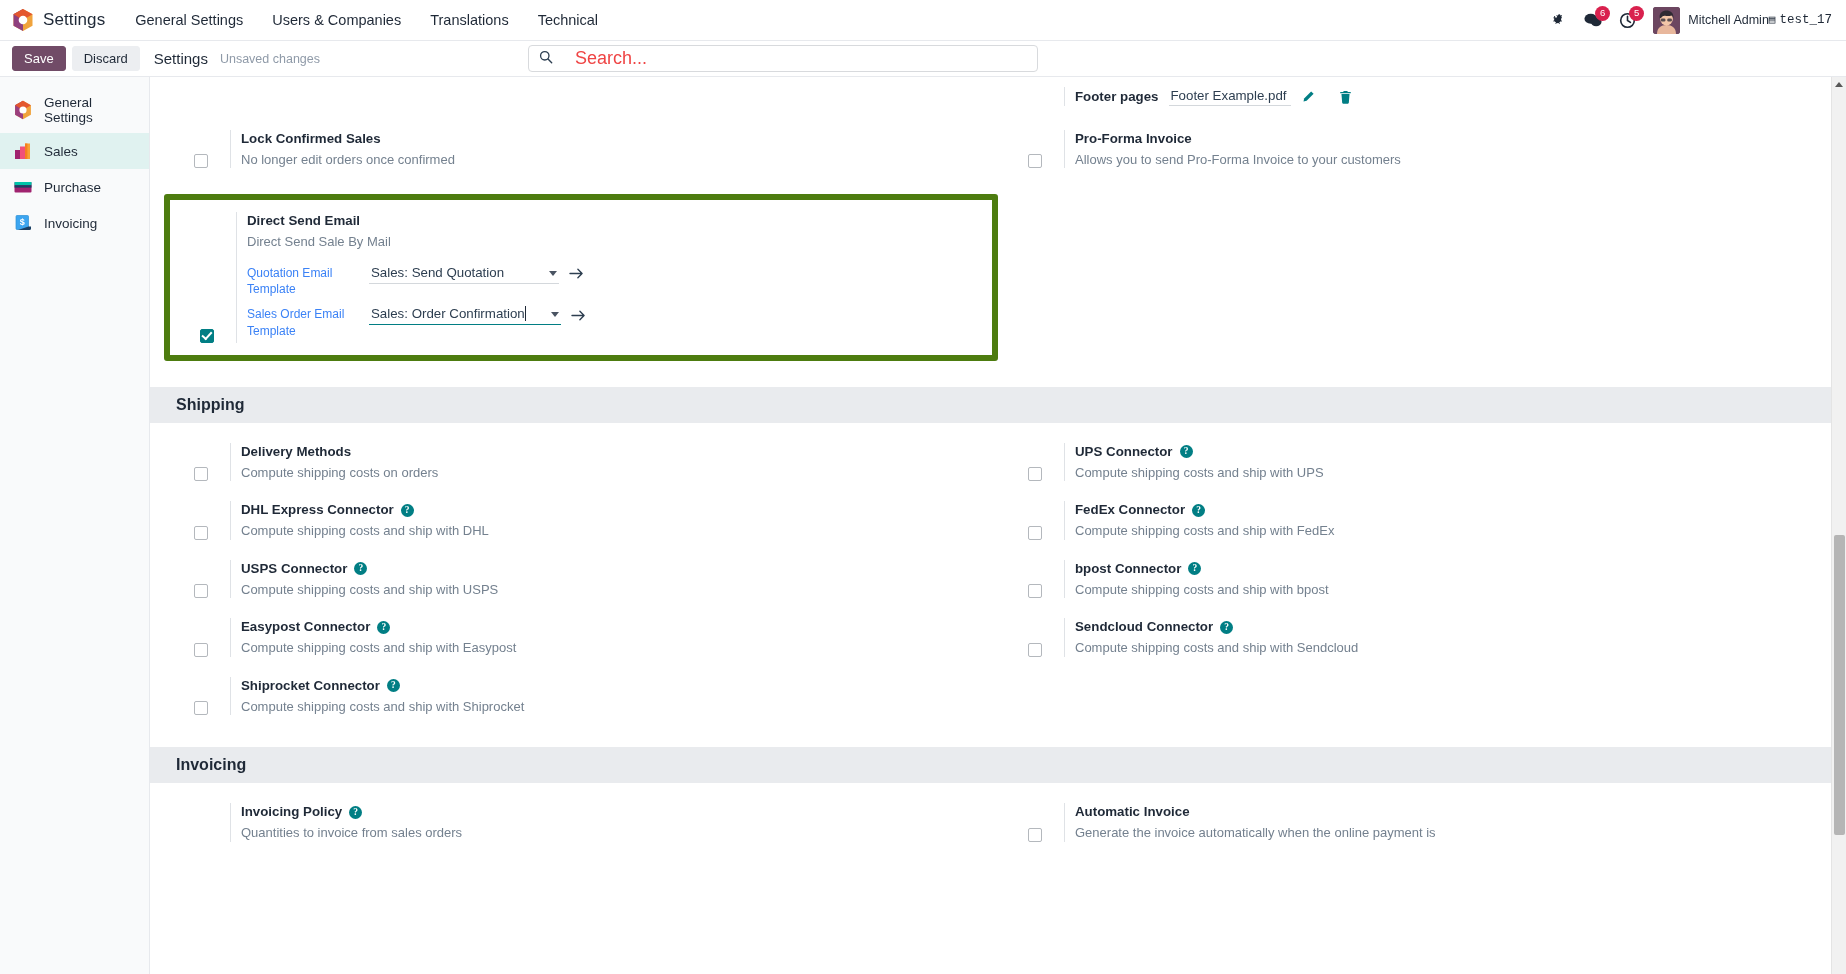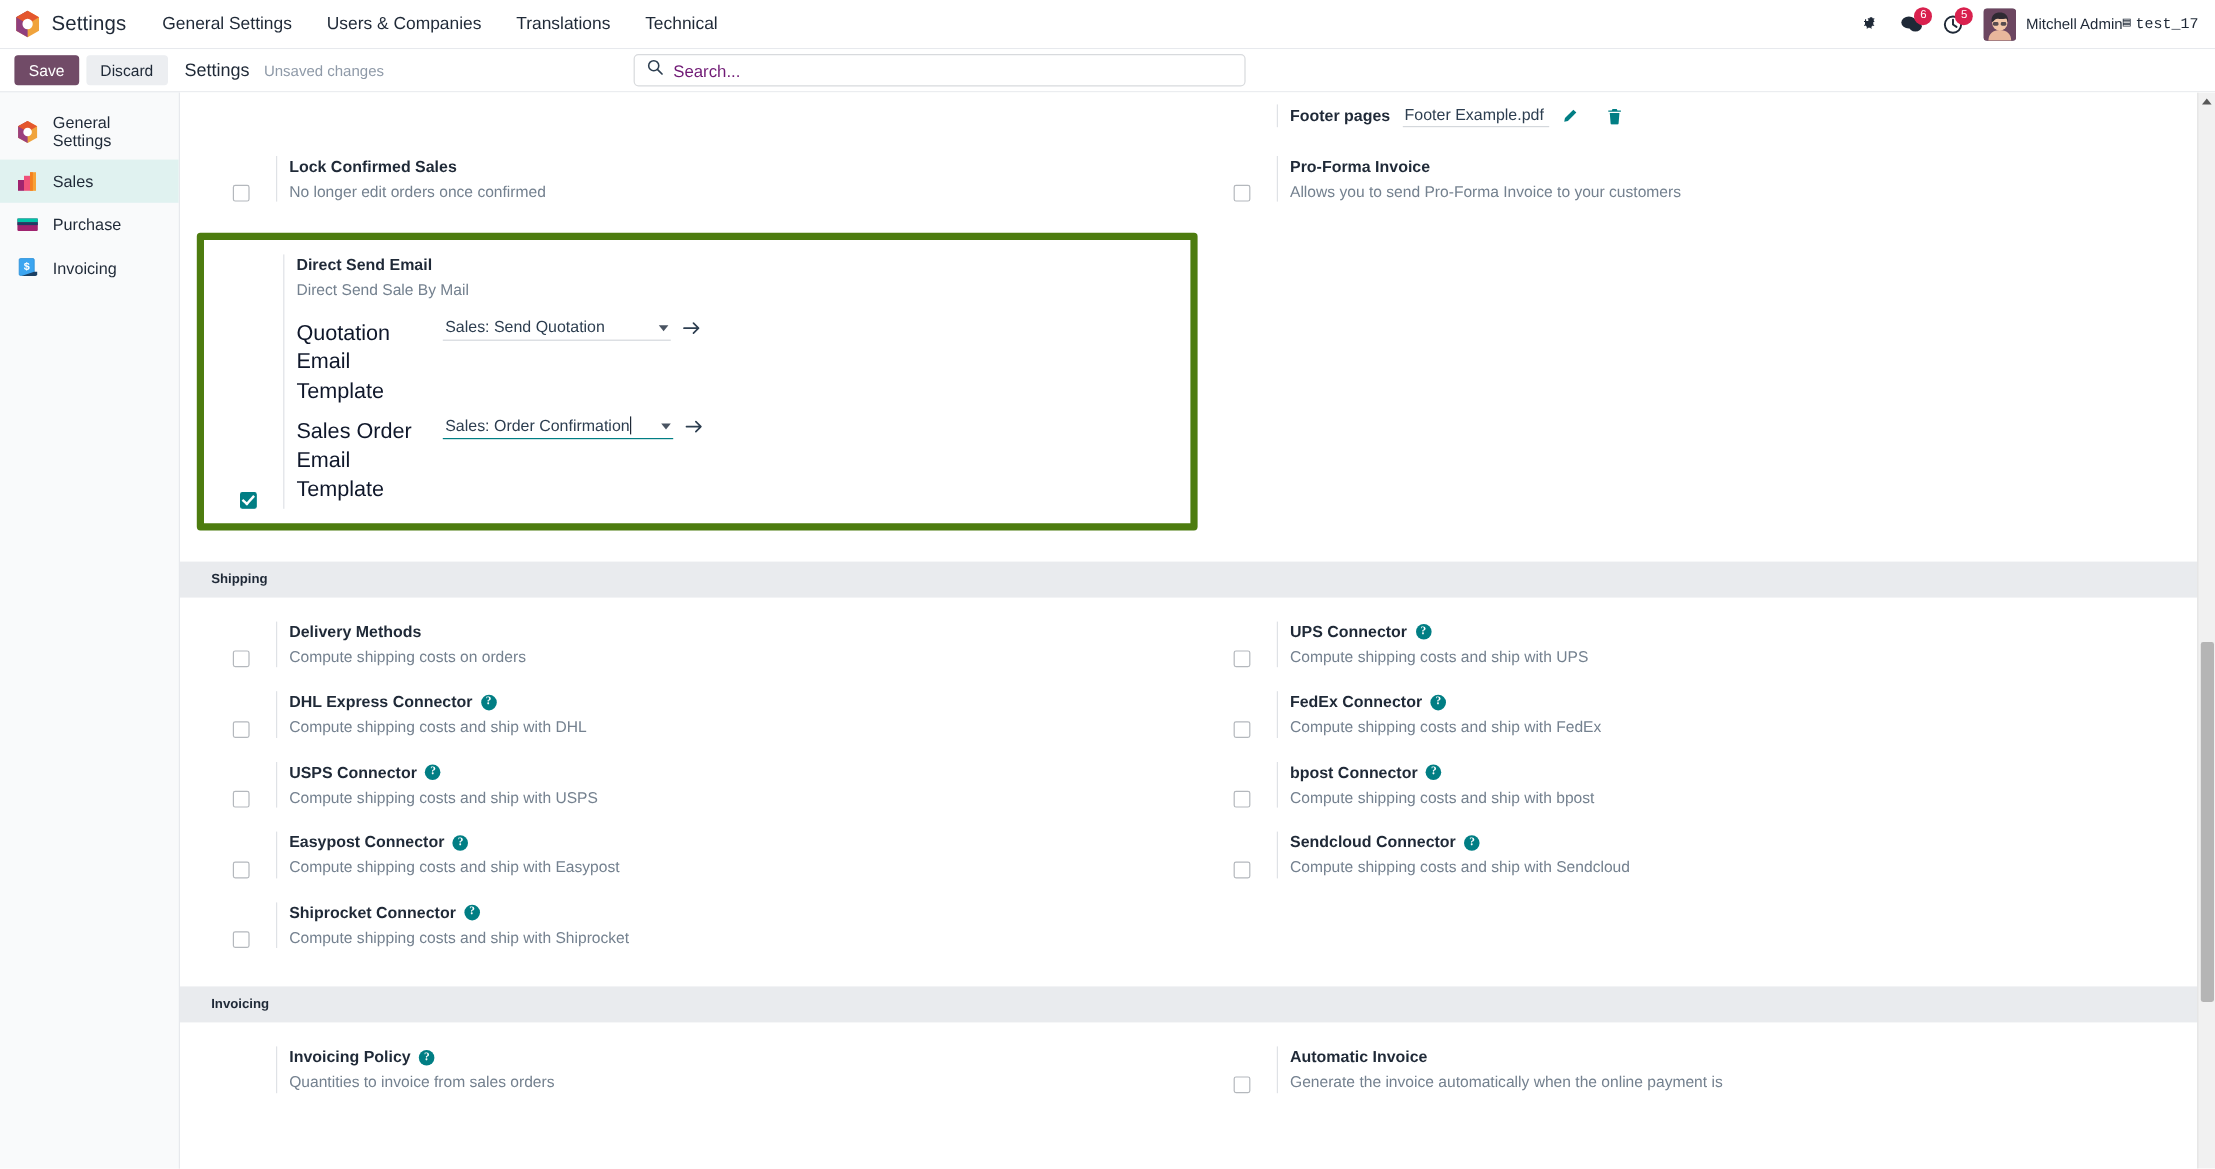--- a/index.html
+++ b/index.html
@@ -73,21 +73,21 @@
   .cp-title {
     font-size: 15px; color: #1f2937; margin-left: 14px; font-weight: 400;
   }
   .cp-sub { font-size: 12.5px; color: #8f9aa8; margin-left: 12px; }
   .searchview {
     position: absolute; left: 528px; width: 510px;
     height: 27px; border: 1px solid #d8dadd; border-radius: 4px;
     background: #fff; display: flex; align-items: center; padding: 0 10px; gap: 8px;
     cursor: text;
   }
-  .search-placeholder { font-size: 14px; color: #701a75; }
+  .search-placeholder { font-size: 18px; color: #ef4444; margin-left: 14px; }
 
   
   .app-body { display: flex; height: calc(974px - 41px - 36px); }
 
   
   .settings-sidebar {
     width: 150px; flex: none; background: #f9fafb;
     border-right: 1px solid #e7e9ed; padding-top: 10px;
     overflow: hidden;
   }
@@ -100,21 +100,21 @@
 
   
   .settings-main {
     flex: 1; overflow: hidden; position: relative; background: #fff;
   }
   .scroll-area { padding-bottom: 20px; }
 
   .section-head {
     background: #e9ebee;
     padding: 9px 0 9px 26px;
-    font-size: 11px; font-weight: bold; color: #1f2937;
+    font-size: 16px; font-weight: bold; color: #1f2937;
     margin-top: 26px;
   }
   .setting-grid {
     display: flex; flex-wrap: wrap; padding: 0 14px;
   }
   .setting-box {
     width: 50%; display: flex; align-items: flex-end;
     padding: 10px 12px 10px 30px; gap: 0px;
     position: relative;
   }
@@ -163,21 +163,21 @@
     border: 6px solid #4d7c0f; border-radius: 3px;
     width: 50%; padding: 0;
   }
   .highlight-box .setting-box { width: 100%; padding-top: 12px; padding-bottom: 12px; }
 
   .sub-fields { margin-top: 13px; }
   .sub-row {
     display: flex; align-items: flex-start; margin-bottom: 4px;
   }
   .sub-label {
-    font-size: 18px; color: #0f172a; width: 122px; flex: none;
+    font-size: 12px; color: #3b82f6; width: 122px; flex: none;
     line-height: 1.35; padding-top: 1px;
   }
   .sel-wrap {
     position: relative; display: flex; align-items: center; gap: 10px;
   }
   .fake-select {
     width: 190px; font-size: 13.3px; color: #2d3e50;
     border-bottom: 1px solid #d4d8dc; padding: 1px 18px 3px 2px;
     position: relative; cursor: pointer; white-space: nowrap;
   }

